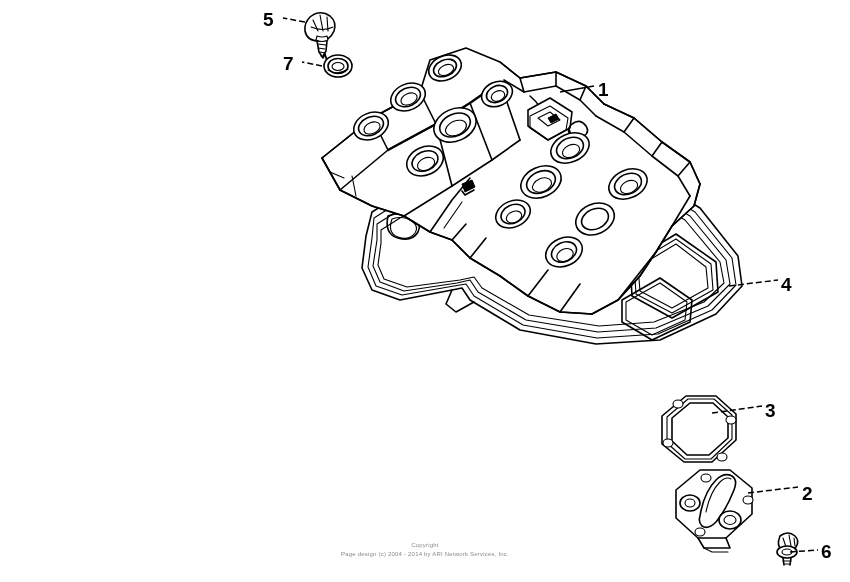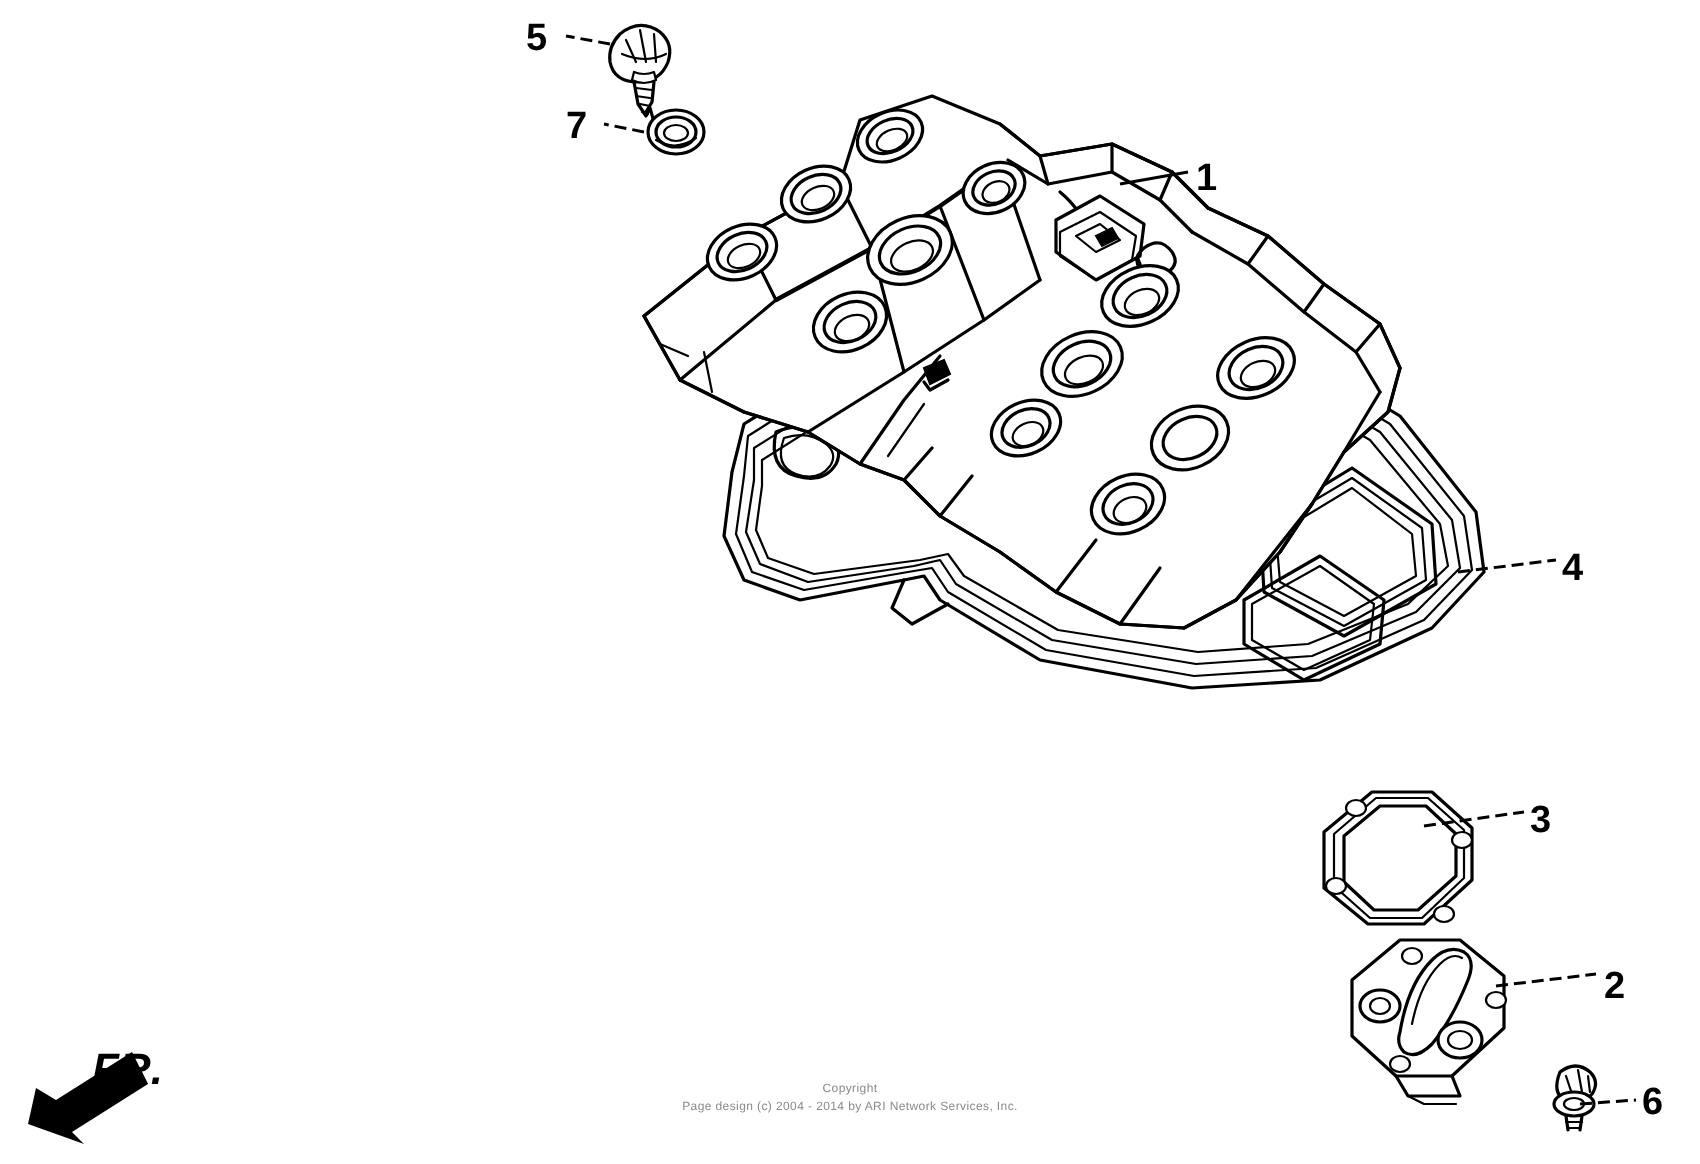--- a/index.html
+++ b/index.html
@@ -297,28 +297,20 @@
       <path class="leader" d="M560 92 L594 86"></path>
       <path class="leaderdash" d="M748 493 L798 487"></path>
       <path class="leaderdash" d="M712 413 L762 406"></path>
       <path class="leaderdash" d="M729 286 L778 280"></path>
       <path class="leaderdash" d="M305 22 L283 18"></path>
       <path class="leaderdash" d="M790 552 L818 550"></path>
       <path class="leaderdash" d="M322 66 L302 62"></path>
     </g>
   </svg>
 
-  <div class="fr-arrow">
-    <svg viewBox="0 0 86 58" width="86" height="58">
-      <g fill="#000">
-        <path d="M6 46 L10 28 L20 34 L58 10 L66 26 L28 50 L34 56 Z"></path>
-      </g>
-      <text x="38" y="26" font-family="Liberation Sans, sans-serif" font-size="22" font-weight="bold" font-style="italic" fill="#000">FR.</text>
-    </svg>
-  </div>
 
   <div class="callout" style="left:598px; top:80px;">1</div>
   <div class="callout" style="left:802px; top:484px;">2</div>
   <div class="callout" style="left:765px; top:401px;">3</div>
   <div class="callout" style="left:781px; top:275px;">4</div>
   <div class="callout" style="left:263px; top:10px;">5</div>
   <div class="callout" style="left:821px; top:542px;">6</div>
   <div class="callout" style="left:283px; top:54px;">7</div>
 
   <div class="copyright-block">

